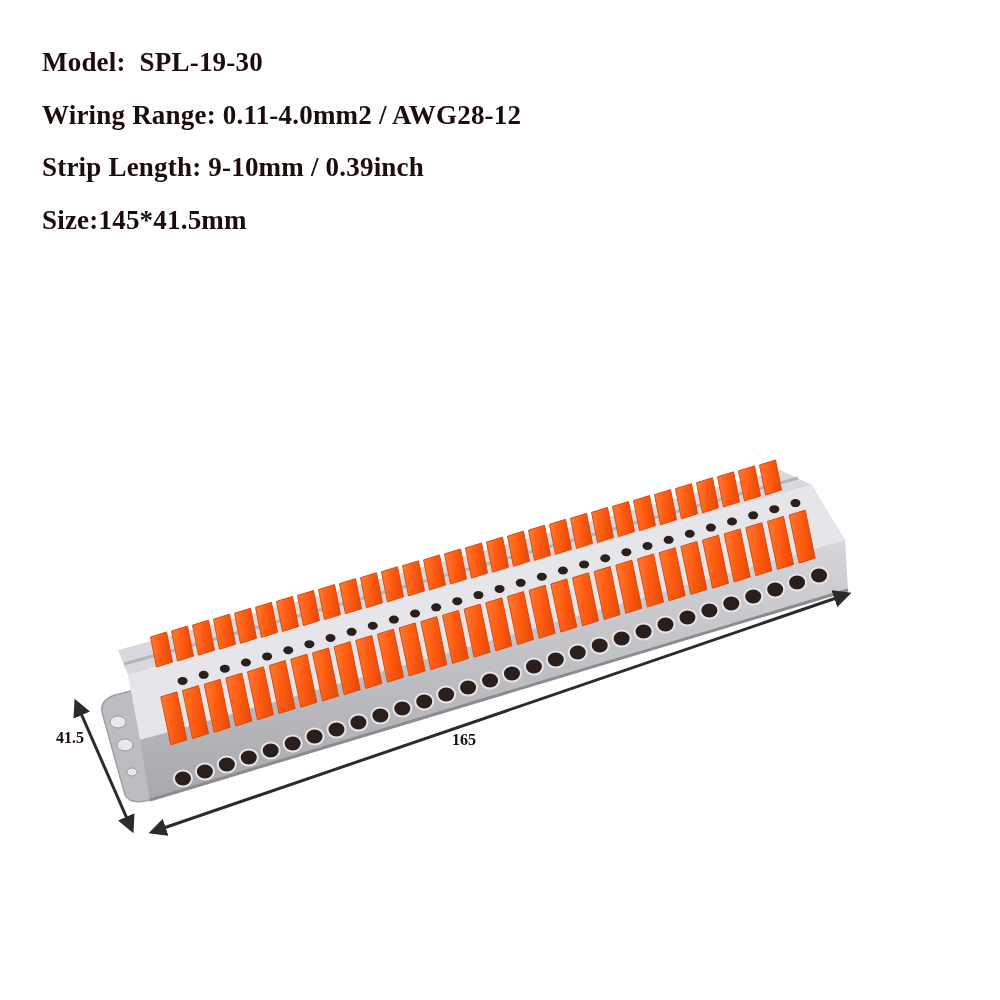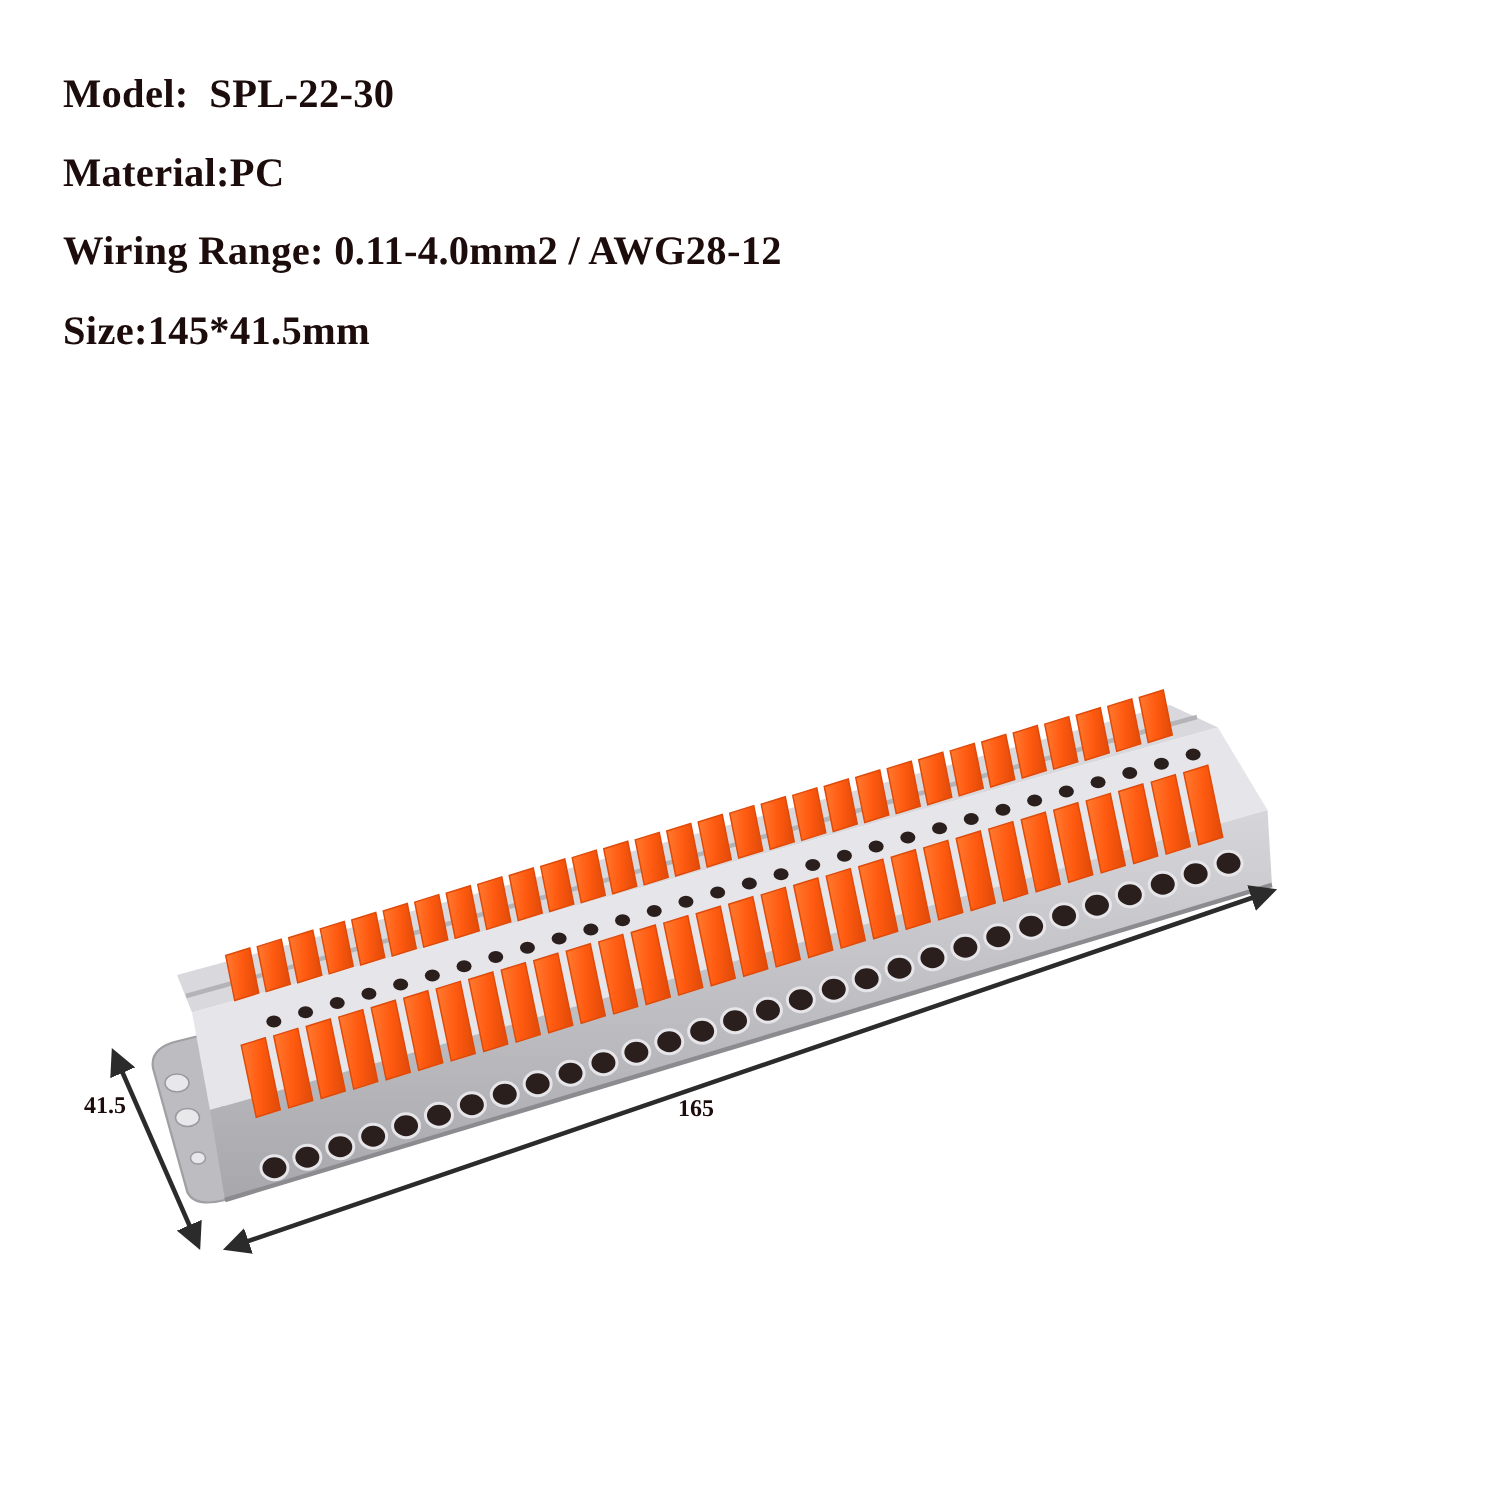--- a/index.html
+++ b/index.html
@@ -52,23 +52,23 @@
   }
   .dim-depth {
     left: 56px;
     top: 729px;
   }
 </style>
 </head>
 <body>
 
 <ul class="spec-list">
-  <li class="spec-line">Model:  SPL-22-30</li>
-  <li class="spec-line">Material:PC</li>
+  <li class="spec-line">Model:  SPL-19-30</li>
   <li class="spec-line">Wiring Range: 0.11-4.0mm2 / AWG28-12</li>
+  <li class="spec-line">Strip Length: 9-10mm / 0.39inch</li>
   <li class="spec-line">Size:145*41.5mm</li>
 </ul>
 
 <svg class="product" viewBox="0 0 1000 1000" xmlns="http://www.w3.org/2000/svg">
   <defs>
     <marker id="arrowhead" viewBox="0 0 10 10" refX="8" refY="5" markerWidth="6" markerHeight="6" orient="auto-start-reverse">
       <path d="M0,0 L10,5 L0,10 z" fill="#2b2b2b"></path>
     </marker>
     <linearGradient id="leverGrad" x1="0" y1="0" x2="1" y2="0">
       <stop offset="0" stop-color="#ff7a30"></stop>

